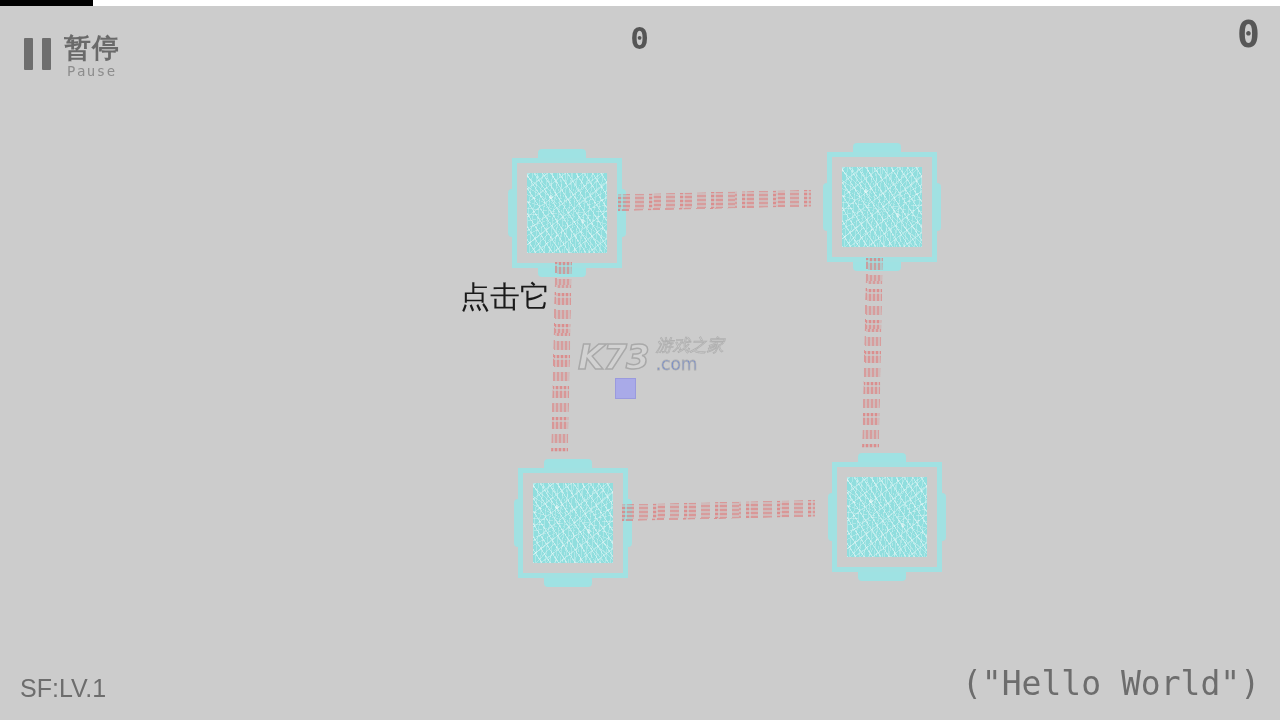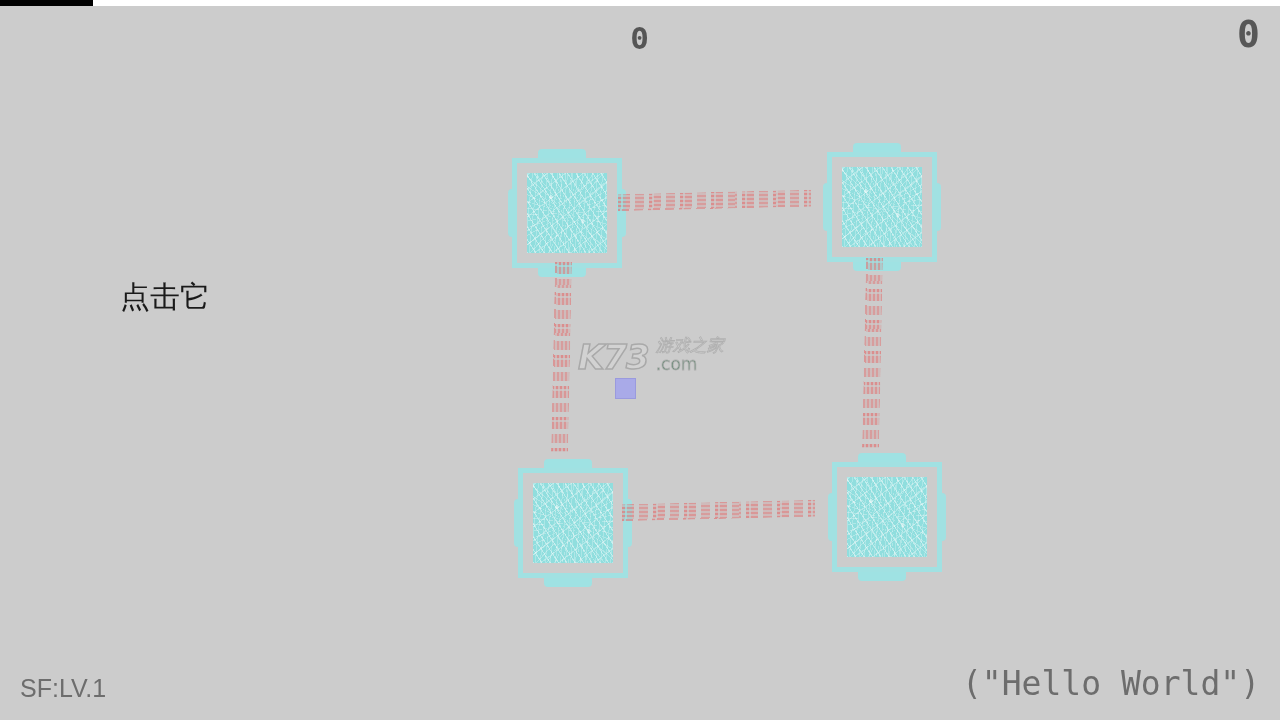--- a/index.html
+++ b/index.html
@@ -171,21 +171,21 @@
   #tutorial-text {
     position:absolute; left:120px; top:262px; width:430px;
     z-index:25; text-align:center; color:#1a1a1a;
   }
   #tutorial-text .line {
     font-size:30px; line-height:69px; white-space:nowrap;
     font-family:"DejaVu Sans", sans-serif;
   }
   #tutorial-text .line.l1 { text-align:center; }
   #tutorial-text .line.l2 { text-align:center; }
-  #tutorial-text .line.l3 { text-align:left; }
+  #tutorial-text .line.l3 { text-align:right; }
 
   
   #watermark {
     position:absolute; left:578px; top:337px; z-index:20;
     display:flex; align-items:flex-end; gap:7px; opacity:.55;
     pointer-events:none;
   }
   #watermark .wm-k73 {
     font-size:34px; font-weight:bold; font-style:italic;
     color:#d8d8d8; letter-spacing:-1px;
@@ -193,21 +193,21 @@
     font-family:"DejaVu Sans", sans-serif;
     line-height:1;
   }
   #watermark .wm-right { line-height:1.05; }
   #watermark .wm-cn {
     font-size:17px; color:#d6d6d6; -webkit-text-stroke:.8px #9a9a9a;
     font-family:"DejaVu Sans", sans-serif;
     font-style:italic;
   }
   #watermark .wm-com {
-    font-size:17px; color:#14532d; -webkit-text-stroke:.8px #9a9a9a;
+    font-size:17px; color:#1d4ed8; -webkit-text-stroke:.8px #9a9a9a;
     font-family:"DejaVu Sans", sans-serif; margin-top:1px;
   }
 </style>
 </head>
 <body>
 
 <div id="top-strip">
   <div class="black-seg"></div>
 </div>
 
@@ -260,20 +260,30 @@
 <div id="watermark">
   <div class="wm-k73">K73</div>
   <div class="wm-right">
     <div class="wm-cn">游戏之家</div>
     <div class="wm-com">.com</div>
   </div>
 </div>
 
 <div id="hud">
 
+  <div id="pause-button">
+    <div id="pause-icon">
+      <div class="bar"></div>
+      <div class="bar"></div>
+    </div>
+    <div class="pause-labels">
+      <div id="pause-label-cn">暂停</div>
+      <div id="pause-label-en">Pause</div>
+    </div>
+  </div>
 
   <div id="combo-block">
     <div id="combo-value">0</div>
   </div>
 
   <div id="score-value">0</div>
 
   <div id="level-label">SF:LV.1</div>
 
   <div id="song-title">("Hello World")</div>

